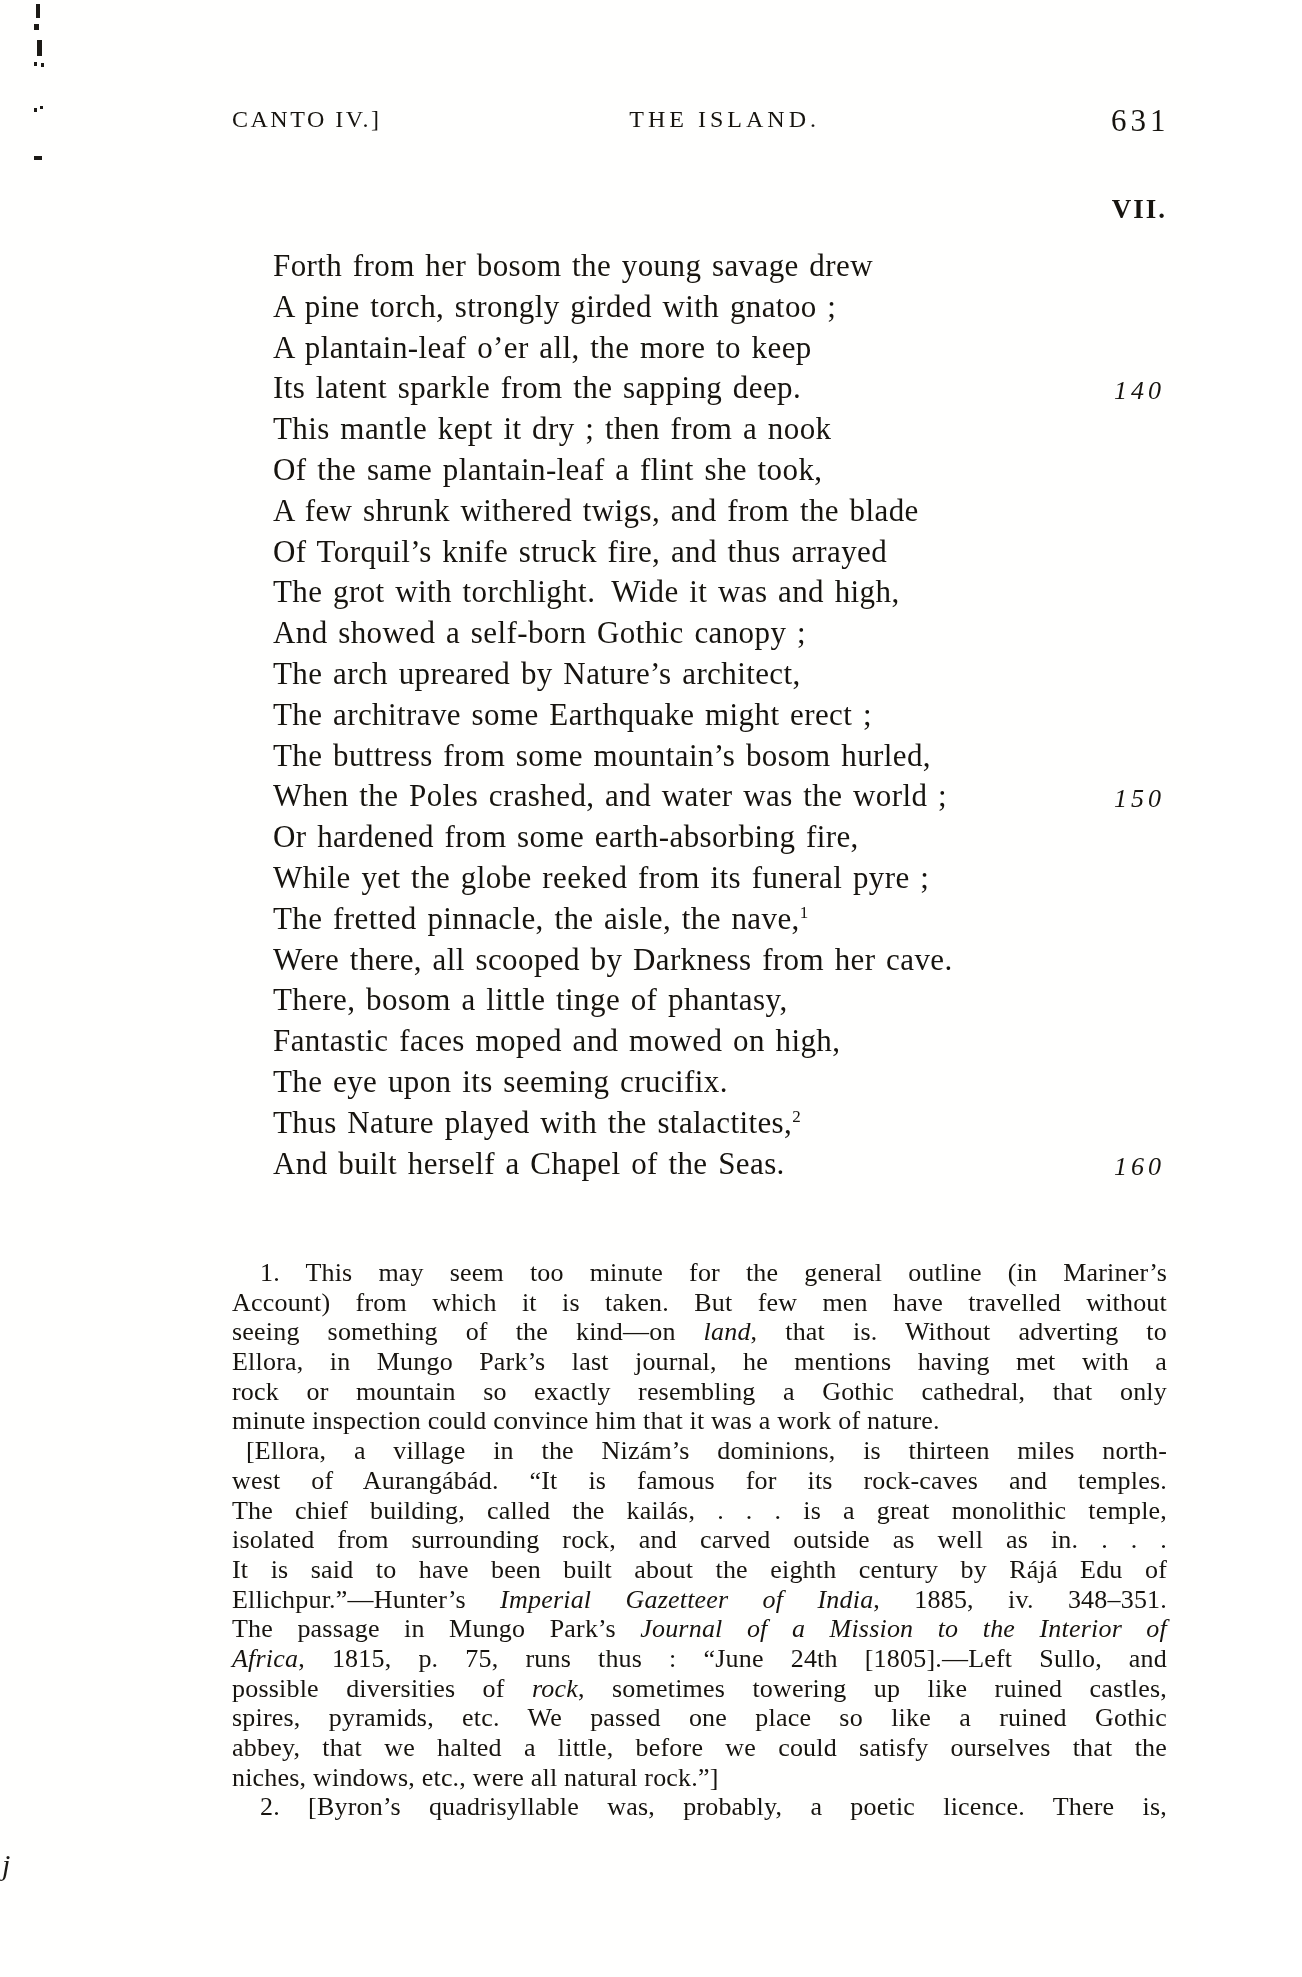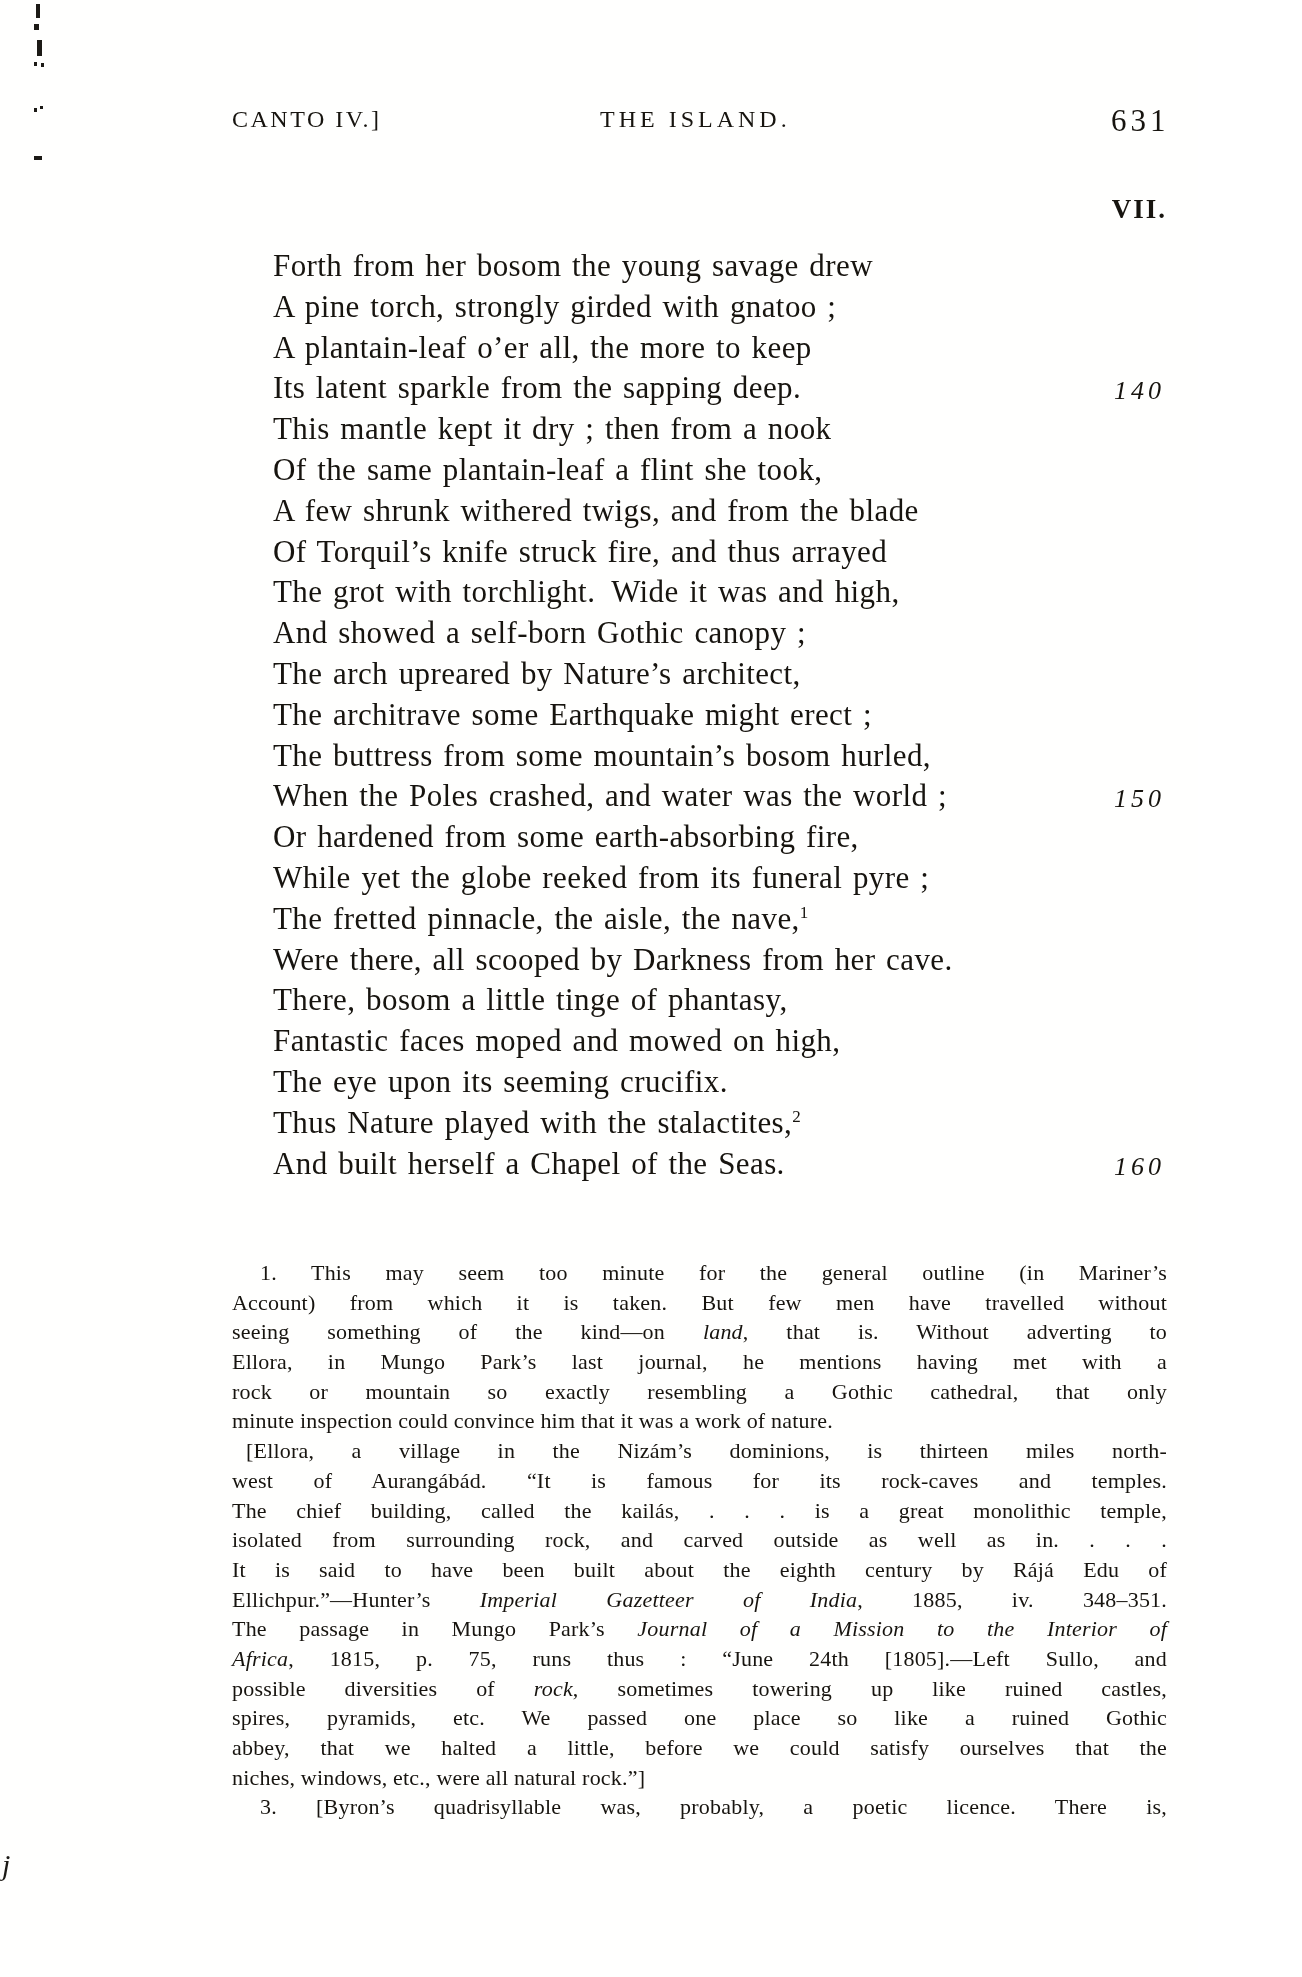--- a/index.html
+++ b/index.html
@@ -6,21 +6,21 @@
   .page {
     position:relative;
     width:1198px; height:1977px;
     background:#fffffe;
     font-family:"Liberation Serif", serif;
     color:#17140f;
     overflow:hidden;
   }
   .runhead { position:absolute; top:106px; font-size:24px; letter-spacing:2.5px; white-space:nowrap; }
   .canto   { left:232px; }
-  .booktitle { left:600px; width:220px; letter-spacing:4px; }
+  .booktitle { left:600px; width:220px; letter-spacing:4px;text-align:right; }
   .pageno  { top:103px; left:1111px; font-size:31px; letter-spacing:4px; }
 
   .section-num {
     position:absolute; top:194px; left:232px; width:935px;
     text-align:right; font-size:27px; font-weight:bold; letter-spacing:2px;
   }
 
   .poem {
     position:absolute; top:246px; left:273px; width:894px;
     font-size:31px; line-height:40.8px;
@@ -28,21 +28,21 @@
   }
   .poem-line { position:relative; white-space:nowrap; height:40.8px; }
   .poem-line sup { font-size:0.55em; line-height:0; }
   .lnum {
     position:absolute; right:2px; top:3px;
     font-size:26px; letter-spacing:4px;font-style:italic;
   }
 
   .footnotes {
     position:absolute; top:1258px; left:232px; width:935px;
-    font-size:22px; line-height:29.7px; letter-spacing:0.2px;
+    font-size:26px; line-height:29.7px; letter-spacing:0.2px;
   }
   .fn-line { height:29.7px; white-space:nowrap; }
   .fn-line.j { white-space:normal; text-align:justify; text-align-last:justify; }
   .fn-line.ind1 { text-indent:28px; }
   .fn-line.ind2 { text-indent:14px; }
   .it { font-style:italic; }
 
   .artifact { position:absolute; background:#1c1a16; }
   .artifact-j {
     position:absolute; left:2px; top:1848px;
@@ -98,21 +98,21 @@
       <div class="fn-line j"><span>The chief building, called the kailás, . . . is a great monolithic temple,</span></div>
       <div class="fn-line j"><span>isolated from surrounding rock, and carved outside as well as in. . . .</span></div>
       <div class="fn-line j"><span>It is said to have been built about the eighth century by Rájá Edu of</span></div>
       <div class="fn-line j"><span>Ellichpur.”—Hunter’s </span><span class="it">Imperial Gazetteer of India</span><span>, 1885, iv. 348–351.</span></div>
       <div class="fn-line j"><span>The passage in Mungo Park’s </span><span class="it">Journal of a Mission to the Interior of</span></div>
       <div class="fn-line j"><span class="it">Africa</span><span>, 1815, p. 75, runs thus : “June 24th [1805].—Left Sullo, and</span></div>
       <div class="fn-line j"><span>possible diversities of </span><span class="it">rock</span><span>, sometimes towering up like ruined castles,</span></div>
       <div class="fn-line j"><span>spires, pyramids, etc.  We passed one place so like a ruined Gothic</span></div>
       <div class="fn-line j"><span>abbey, that we halted a little, before we could satisfy ourselves that the</span></div>
       <div class="fn-line"><span>niches, windows, etc., were all natural rock.”]</span></div>
-      <div class="fn-line j ind1"><span>3. [Byron’s quadrisyllable was, probably, a poetic licence.  There is,</span></div>
+      <div class="fn-line j ind1"><span>2. [Byron’s quadrisyllable was, probably, a poetic licence.  There is,</span></div>
     </div>
 
   <div class="artifact" style="left:36px; top:4px;  width:4px; height:14px;"></div>
   <div class="artifact" style="left:34px; top:24px; width:5px; height:6px;"></div>
   <div class="artifact" style="left:37px; top:40px; width:5px; height:16px;"></div>
   <div class="artifact" style="left:34px; top:62px; width:3px; height:4px;"></div>
   <div class="artifact" style="left:41px; top:63px; width:3px; height:4px;"></div>
   <div class="artifact" style="left:34px; top:108px; width:3px; height:4px;"></div>
   <div class="artifact" style="left:40px; top:106px; width:3px; height:3px;"></div>
   <div class="artifact" style="left:34px; top:156px; width:8px; height:4px;"></div>

